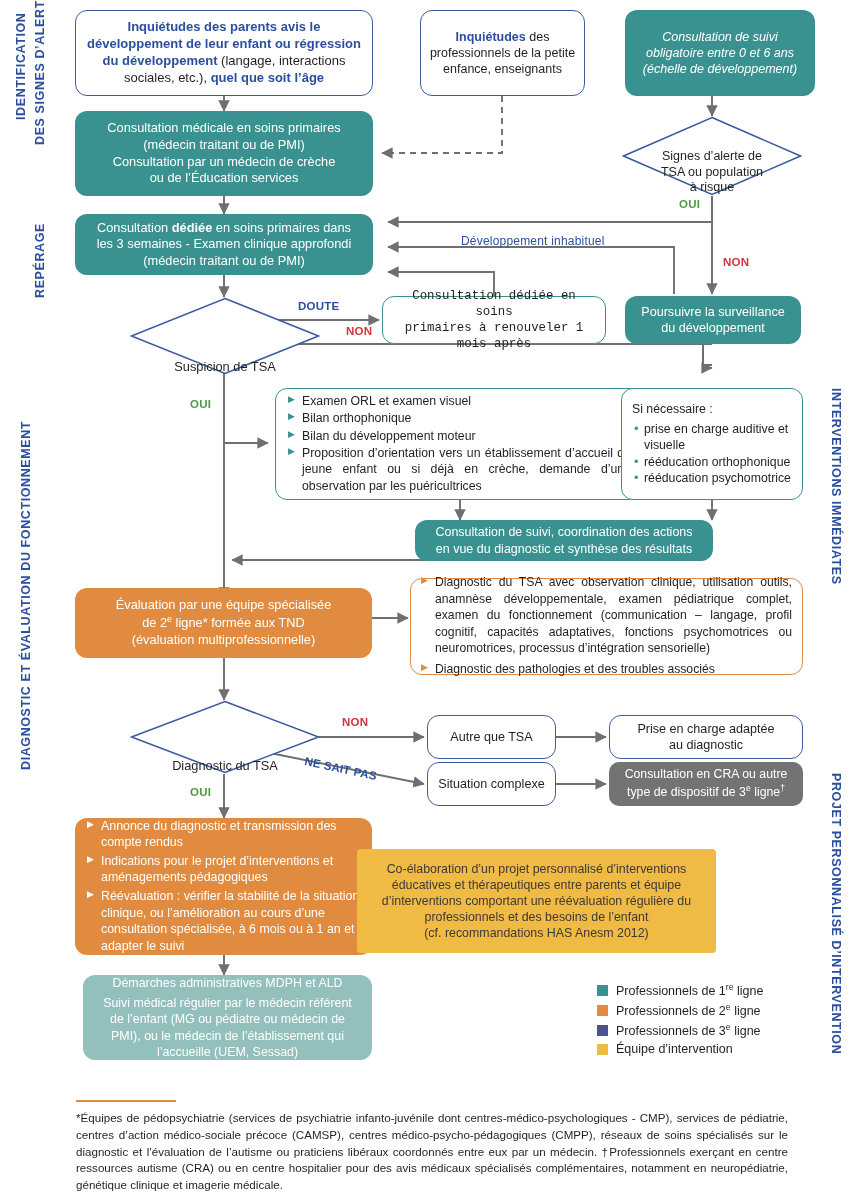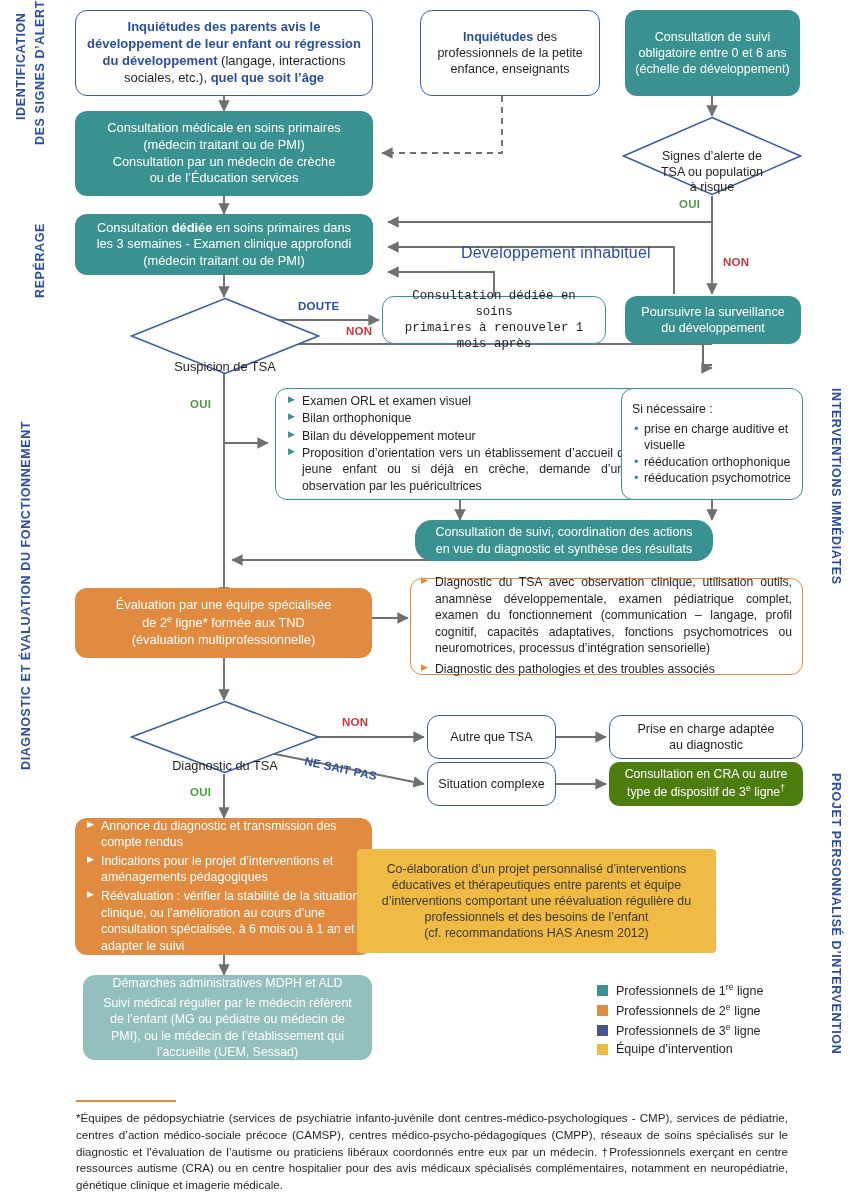--- a/index.html
+++ b/index.html
@@ -22,21 +22,21 @@
   
   .box-tealout{background:#ffffff;border:1.6px solid #3a9290;border-radius:12px;color:#231f20;}
 
   
   .box-orange{background:#e08b3f;color:#ffffff;border-radius:12px;}
 
   
   .box-orangeout{background:#ffffff;border:1.6px solid #e08b3f;border-radius:12px;color:#231f20;}
 
   
-  .box-navy{background:#4d7c0f;color:#ffffff;border-radius:10px;}
+  .box-navy{background:#737373;color:#ffffff;border-radius:10px;}
 
   
   .box-yellow{background:#efbb44;color:#3c3a35;border-radius:4px;}
 
   
   .box-ltteal{background:#93c0bc;color:#ffffff;border-radius:12px;}
 
   
   .listbox{position:absolute;box-sizing:border-box;text-align:left;line-height:1.34;
            display:flex;flex-direction:column;justify-content:center;}
@@ -153,27 +153,27 @@
   <div class="band rot-right" style="left:843px;top:388px;font-size:12.5px;">INTERVENTIONS IMMÉDIATES</div>
   <div class="band rot-right" style="left:843px;top:773px;font-size:12.5px;">PROJET PERSONNALISÉ D’INTERVENTION</div>
 
   <div class="node box-blue" style="left:75px;top:10px;width:298px;height:86px;font-size:13px;padding:4px 8px;">
     <span class="ln hl">Inquiétudes des parents avis le</span>
     <span class="ln hl">développement de leur enfant ou régression</span>
     <span class="ln"><b class="hl">du développement</b><span> (langage, interactions</span></span>
     <span class="ln"><span>sociales, etc.), </span><b class="hl">quel que soit l’âge</b></span>
   </div>
 
-  <div class="node box-blue" style="left:420px;top:10px;width:180px;height:86px;font-size:12.5px;padding:4px 6px;">
+  <div class="node box-blue" style="left:420px;top:10px;width:165px;height:86px;font-size:12.5px;padding:4px 6px;">
     <span class="ln"><b class="hl">Inquiétudes</b><span> des</span></span>
     <span class="ln">professionnels de la petite</span>
     <span class="ln">enfance, enseignants</span>
   </div>
 
-  <div class="node box-teal" style="left:625px;top:10px;width:175px;height:86px;font-size:12.5px;padding:4px 6px;">
+  <div class="node box-teal" style="left:625px;top:10px;width:190px;height:86px;font-size:12.5px;padding:4px 6px;font-style:italic;">
     <span class="ln">Consultation de suivi</span>
     <span class="ln">obligatoire entre 0 et 6 ans</span>
     <span class="ln">(échelle de développement)</span>
   </div>
 
   <div class="node box-teal" style="left:75px;top:111px;width:298px;height:85px;font-size:12.8px;padding:8px 8px;">
     <span class="ln">Consultation médicale en soins primaires</span>
     <span class="ln">(médecin traitant ou de PMI)</span>
     <span class="ln">Consultation par un médecin de crèche</span>
     <span class="ln">ou de l’Éducation services</span>
@@ -193,21 +193,21 @@
   </div>
   <div class="elab lab-green" style="left:679px;top:198px;font-size:11.5px;">OUI</div>
   <div class="elab lab-red" style="left:723px;top:256px;font-size:11.5px;">NON</div>
 
   <div class="node box-teal" style="left:75px;top:214px;width:298px;height:61px;font-size:12.8px;padding:2px 8px;">
     <span class="ln"><span>Consultation </span><b>dédiée</b><span> en soins primaires dans</span></span>
     <span class="ln">les 3 semaines - Examen clinique approfondi</span>
     <span class="ln">(médecin traitant ou de PMI)</span>
   </div>
 
-  <div class="elab lab-blue" style="left:461px;top:244px;font-size:16px;font-weight:normal;">Développement inhabituel</div>
+  <div class="elab lab-blue" style="left:461px;top:234px;font-size:12px;font-weight:normal;">Développement inhabituel</div>
 
   <div class="diamond" style="left:130px;top:297px;width:190px;height:78px;">
     <svg width="190" height="78" viewBox="0 0 190 78">
       <polygon points="95,1.5 188.5,39 95,76.5 1.5,39" fill="#ffffff" stroke="#3a5ba0" stroke-width="1.6"></polygon>
     </svg>
     <div class="dlabel" style="font-size:12.8px;">
       <span>Suspicion de TSA</span>
     </div>
   </div>
   <div class="elab lab-blue" style="left:298px;top:300px;font-size:11.5px;">DOUTE</div>
@@ -235,21 +235,21 @@
 
   <div class="listbox box-tealout" style="left:621px;top:388px;width:182px;height:112px;font-size:12.3px;padding:24px 10px;">
     <div style="margin-bottom:3px;">Si nécessaire :</div>
     <ul class="dotlist">
       <li><span class="dot">•</span><span>prise en charge auditive et visuelle</span></li>
       <li><span class="dot">•</span><span>rééducation orthophonique</span></li>
       <li><span class="dot">•</span><span>rééducation psychomotrice</span></li>
     </ul>
   </div>
 
-  <div class="node box-teal" style="left:415px;top:520px;width:298px;height:41px;font-size:12.5px;padding:2px 0;border-radius:17px;">
+  <div class="node box-teal" style="left:415px;top:520px;width:298px;height:41px;font-size:12.5px;padding:2px 0;">
     <span class="ln">Consultation de suivi, coordination des actions</span>
     <span class="ln">en vue du diagnostic et synthèse des résultats</span>
   </div>
 
   <div class="node box-orange" style="left:75px;top:588px;width:297px;height:70px;font-size:12.8px;padding:2px 8px;">
     <span class="ln">Évaluation par une équipe spécialisée</span>
     <span class="ln"><span>de 2</span><span class="sup">e</span><span> ligne* formée aux TND</span></span>
     <span class="ln">(évaluation multiprofessionnelle)</span>
   </div>
 

